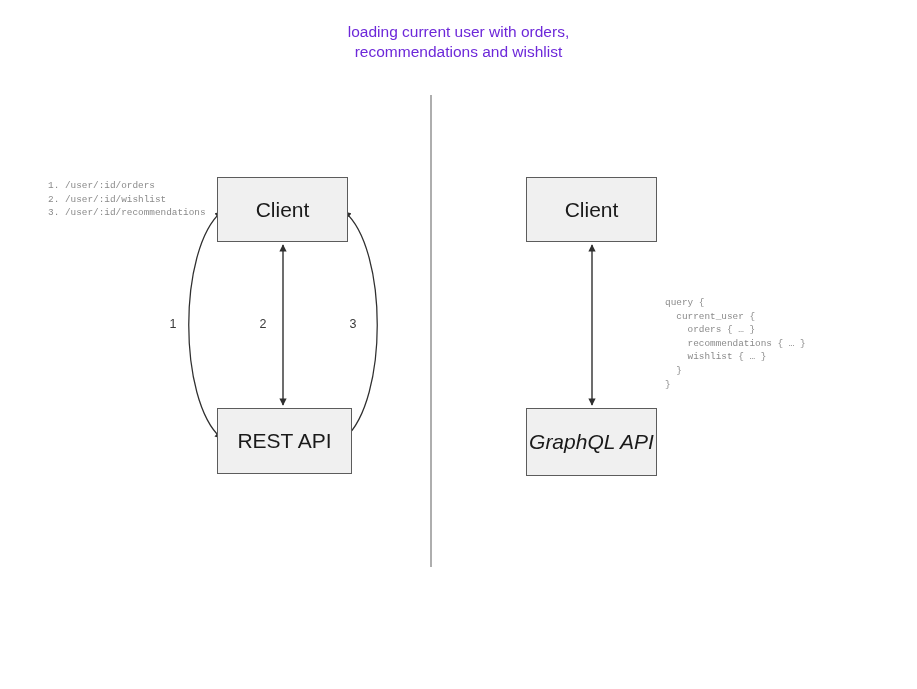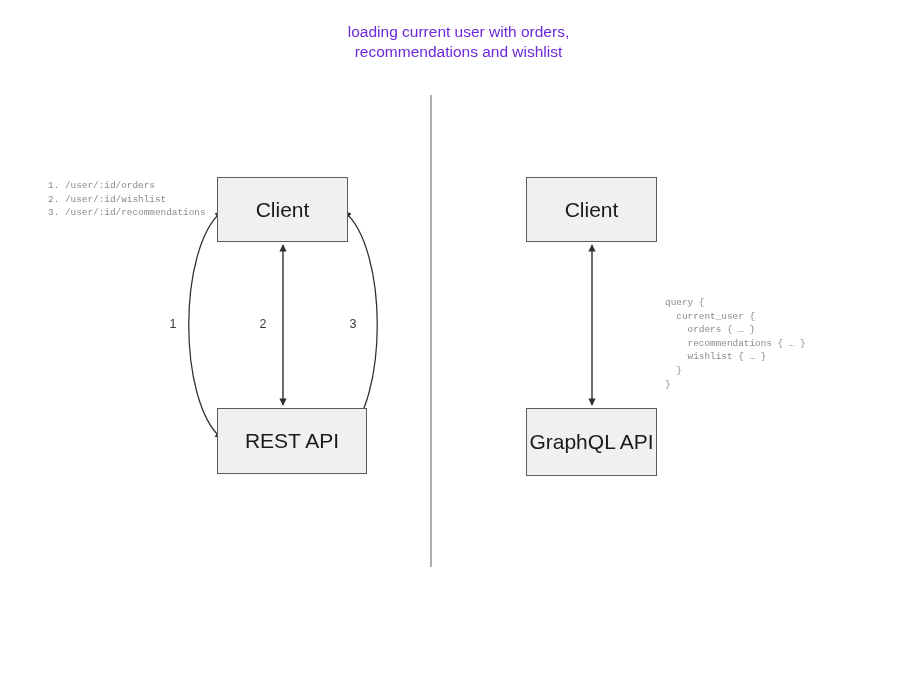--- a/index.html
+++ b/index.html
@@ -41,23 +41,23 @@
     border: 1.3px solid #5c5c5c;
     box-sizing: border-box;
     display: flex;
     align-items: center;
     justify-content: center;
     font-size: 21px;
     color: #1a1a1a;
   }
 
   #node-client-rest  { left: 217px; top: 177px; width: 131px; height: 65px; }
-  #node-rest-api     { left: 217px; top: 408px; width: 150px; height: 66px; }
+  #node-rest-api     { left: 217px; top: 408px; width: 135px; height: 66px; }
   #node-client-gql   { left: 526px; top: 177px; width: 131px; height: 65px; }
-  #node-graphql-api  { left: 526px; top: 408px; width: 131px; height: 68px; }
+  #node-graphql-api  { left: 526px; top: 408px; width: 131px; height: 68px; font-style: italic; }
 
   .edge-label {
     position: absolute;
     font-size: 12.5px;
     color: #3a3a3a;
     text-align: center;
     width: 20px;
   }
   #edge-label-1 { left: 163px; top: 317px; }
   #edge-label-2 { left: 253px; top: 317px; }

